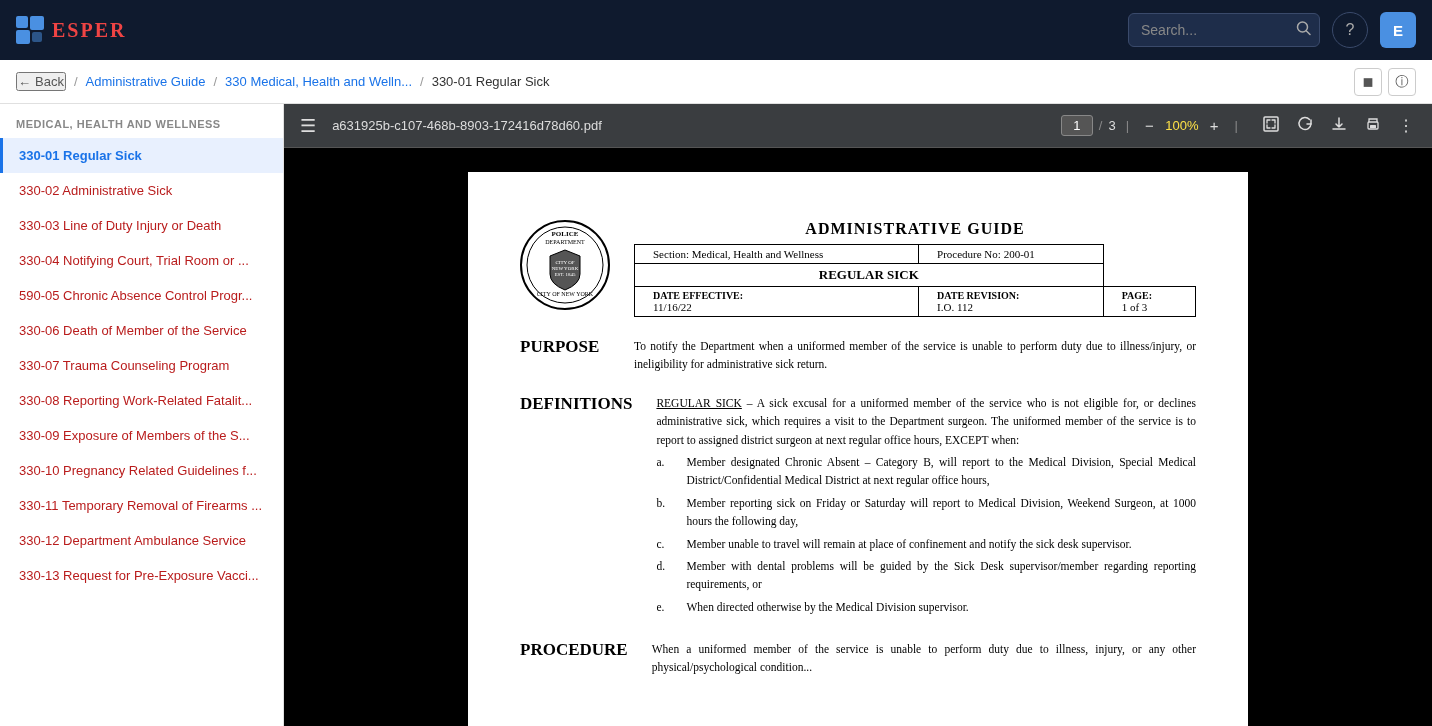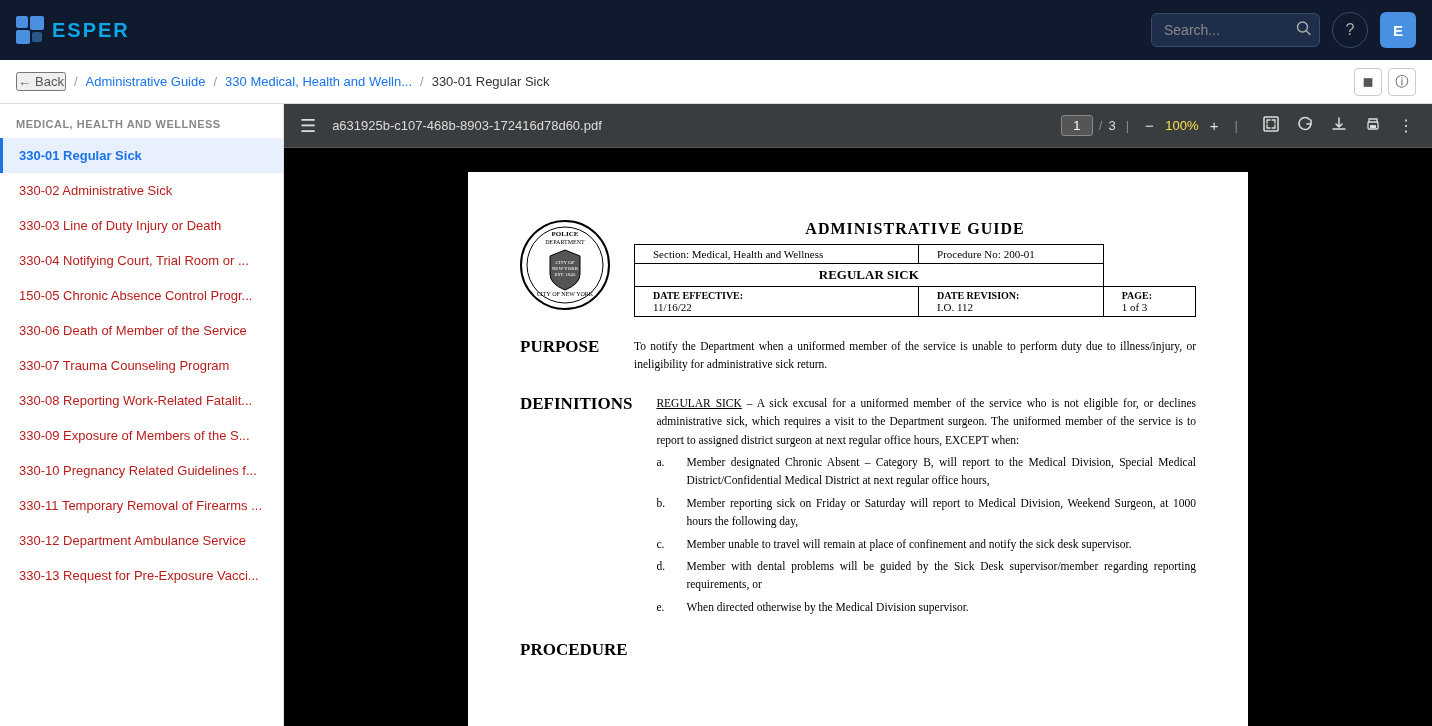--- a/index.html
+++ b/index.html
@@ -11,34 +11,35 @@
       height: 60px;
       display: flex;
       align-items: center;
       padding: 0 16px;
       gap: 12px;
     }
     .navbar-logo {
       display: flex;
       align-items: center;
       gap: 8px;
-      color: #0ea5e9;
+      color: #ef4444;
       font-size: 20px;
       font-weight: 700;
       letter-spacing: 2px;
       min-width: 100px;
+      font-family: Liberation Serif, serif;
     }
     .logo-icon {
       width: 28px;
       height: 28px;
     }
     .navbar-spacer { flex: 1; }
     .search-container {
       position: relative;
-      width: 169px;
+      width: 192px;
     }
     .search-input {
       width: 100%;
       padding: 8px 36px 8px 12px;
       border-radius: 6px;
       border: 1px solid #3a4a6b;
       background: #1e2d4a;
       color: #ccc;
       font-size: 14px;
       outline: none;
@@ -369,21 +370,21 @@
 </div>
 
 <div class="main-layout">
 
   <div class="sidebar">
     <div class="sidebar-section-title">MEDICAL, HEALTH AND WELLNESS</div>
     <div class="sidebar-item active">330-01 Regular Sick</div>
     <div class="sidebar-item">330-02 Administrative Sick</div>
     <div class="sidebar-item">330-03 Line of Duty Injury or Death</div>
     <div class="sidebar-item">330-04 Notifying Court, Trial Room or ...</div>
-    <div class="sidebar-item">150-05 Chronic Absence Control Progr...</div>
+    <div class="sidebar-item">590-05 Chronic Absence Control Progr...</div>
     <div class="sidebar-item">330-06 Death of Member of the Service</div>
     <div class="sidebar-item">330-07 Trauma Counseling Program</div>
     <div class="sidebar-item">330-08 Reporting Work-Related Fatalit...</div>
     <div class="sidebar-item">330-09 Exposure of Members of the S...</div>
     <div class="sidebar-item">330-10 Pregnancy Related Guidelines f...</div>
     <div class="sidebar-item">330-11 Temporary Removal of Firearms ...</div>
     <div class="sidebar-item">330-12 Department Ambulance Service</div>
     <div class="sidebar-item">330-13 Request for Pre-Exposure Vacci...</div>
   </div>
 
@@ -520,19 +521,20 @@
               <div class="pdf-list-item">
                 <span class="pdf-list-label">e.</span>
                 <span class="pdf-list-text">When directed otherwise by the Medical Division supervisor.</span>
               </div>
             </div>
           </div>
         </div>
 
         <div class="pdf-section">
           <div class="pdf-section-label">PROCEDURE</div>
+          <div class="pdf-section-content">When a uniformed member of the service is unable to perform duty due to illness, injury, or any other physical/psychological condition...</div>
         </div>
 
       </div>
     </div>
   </div>
 
 </div>
 
 </body></html>

